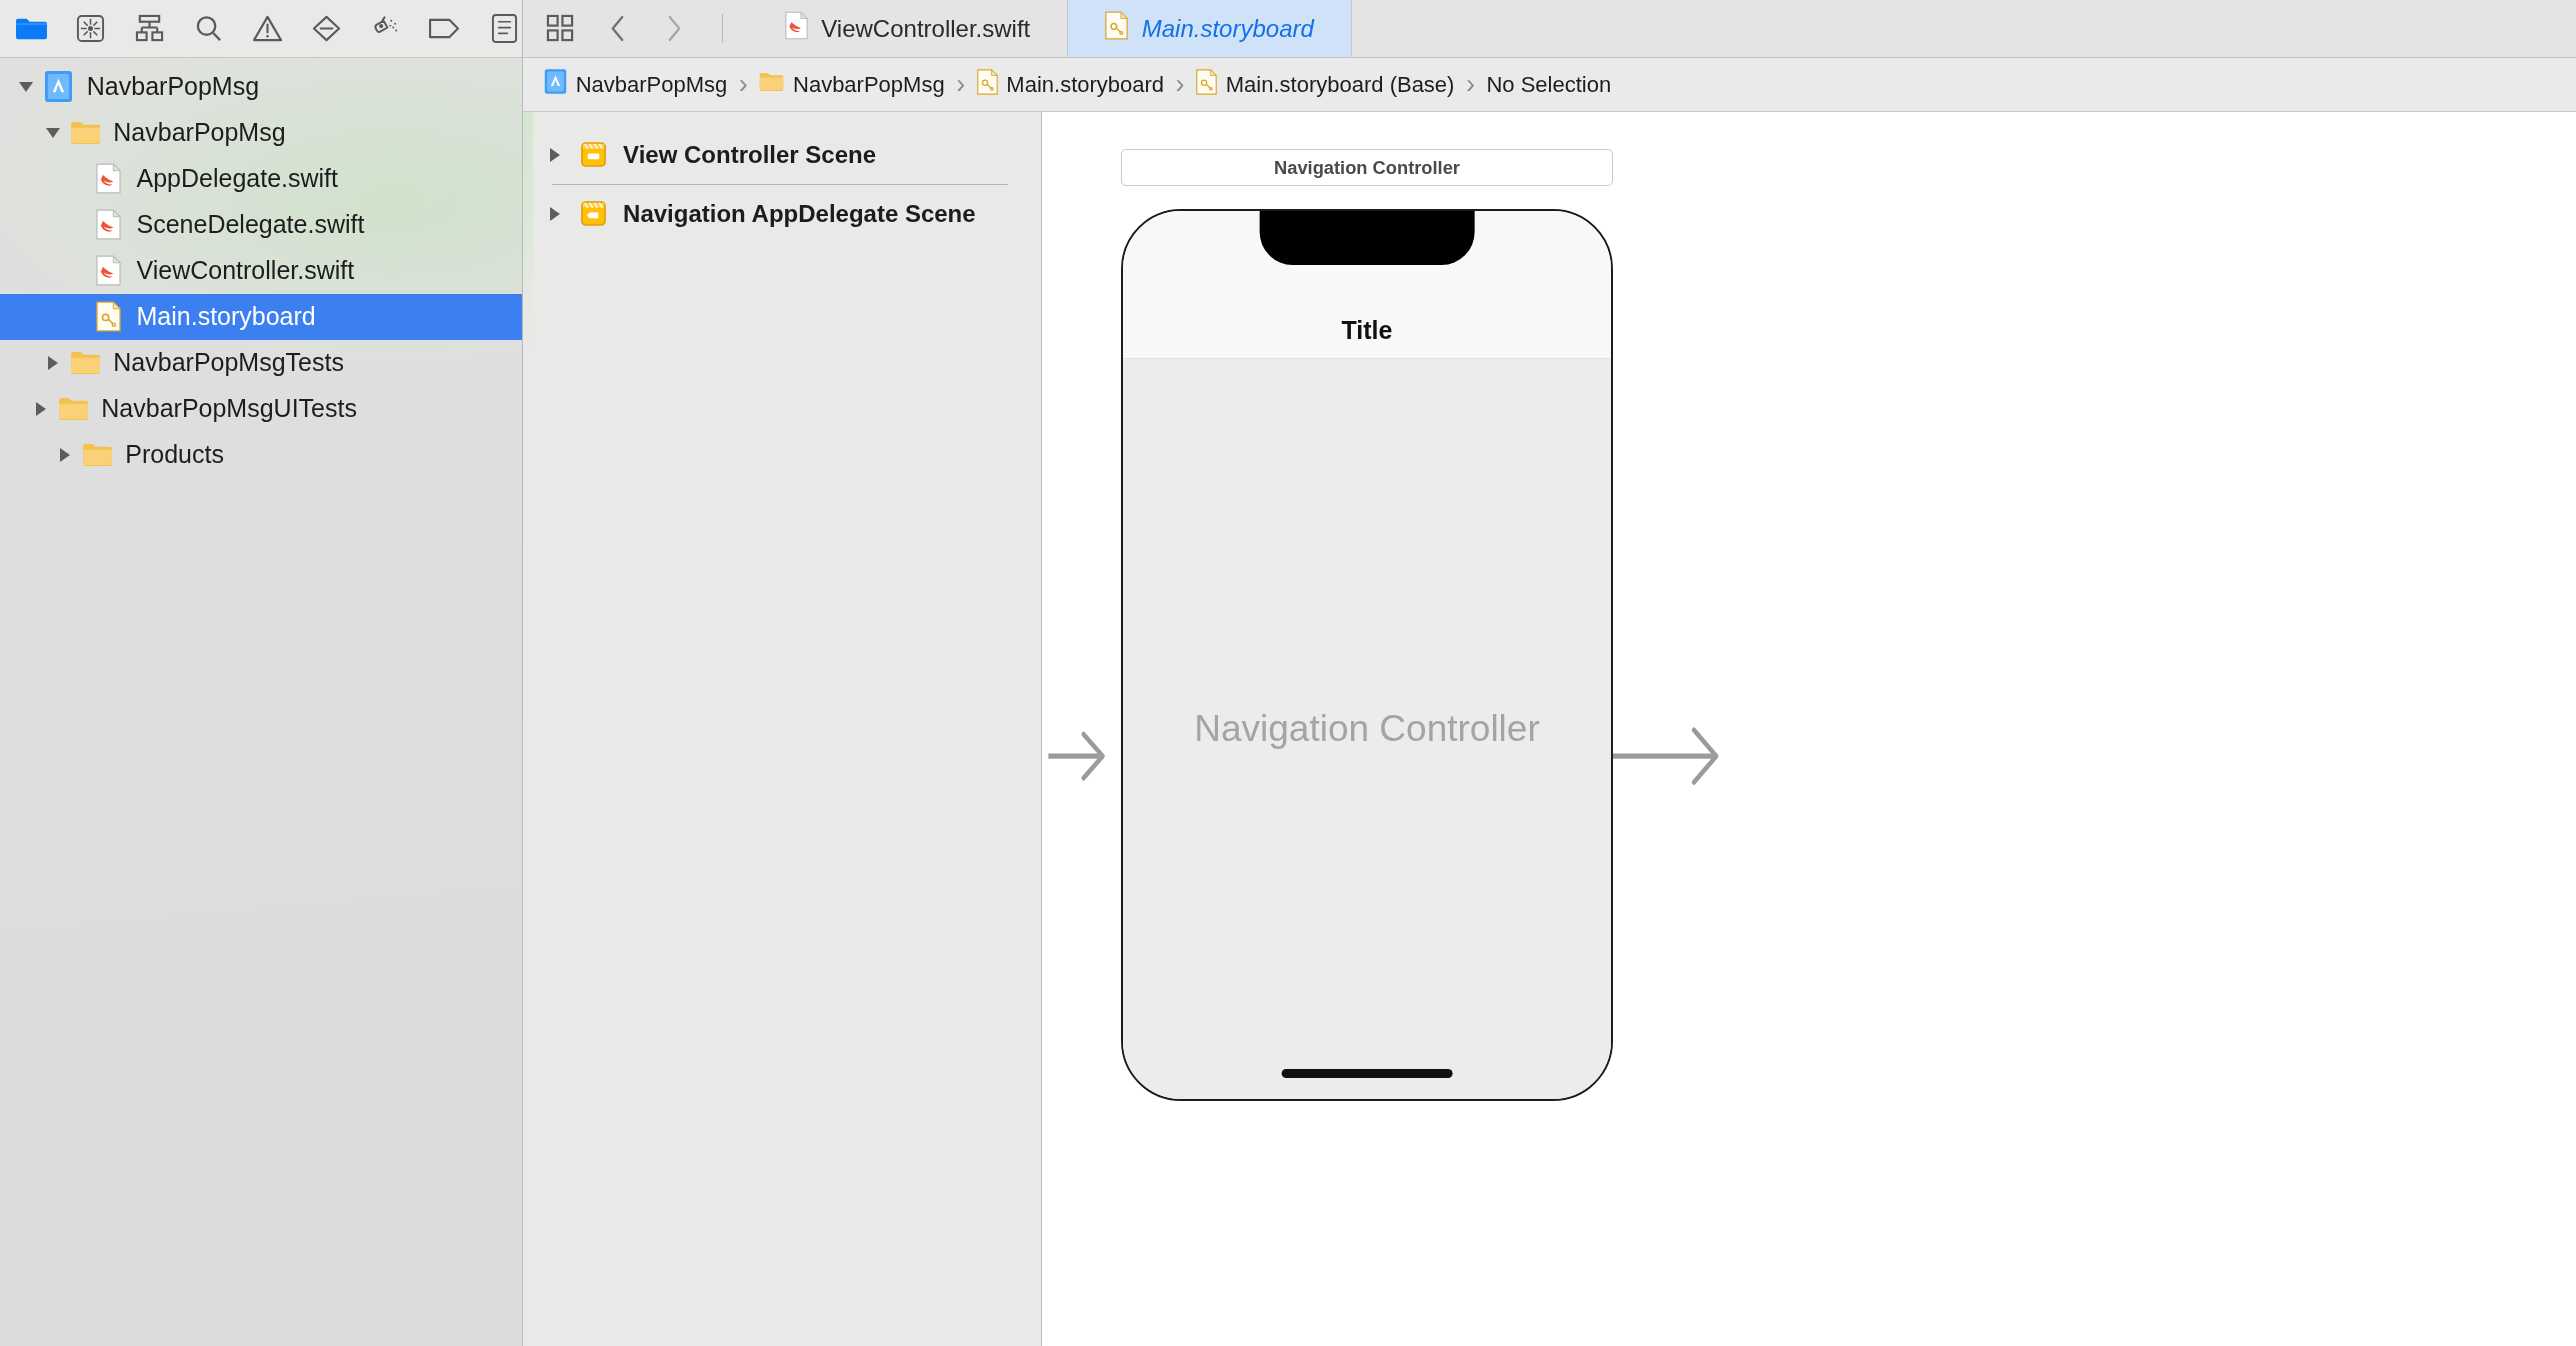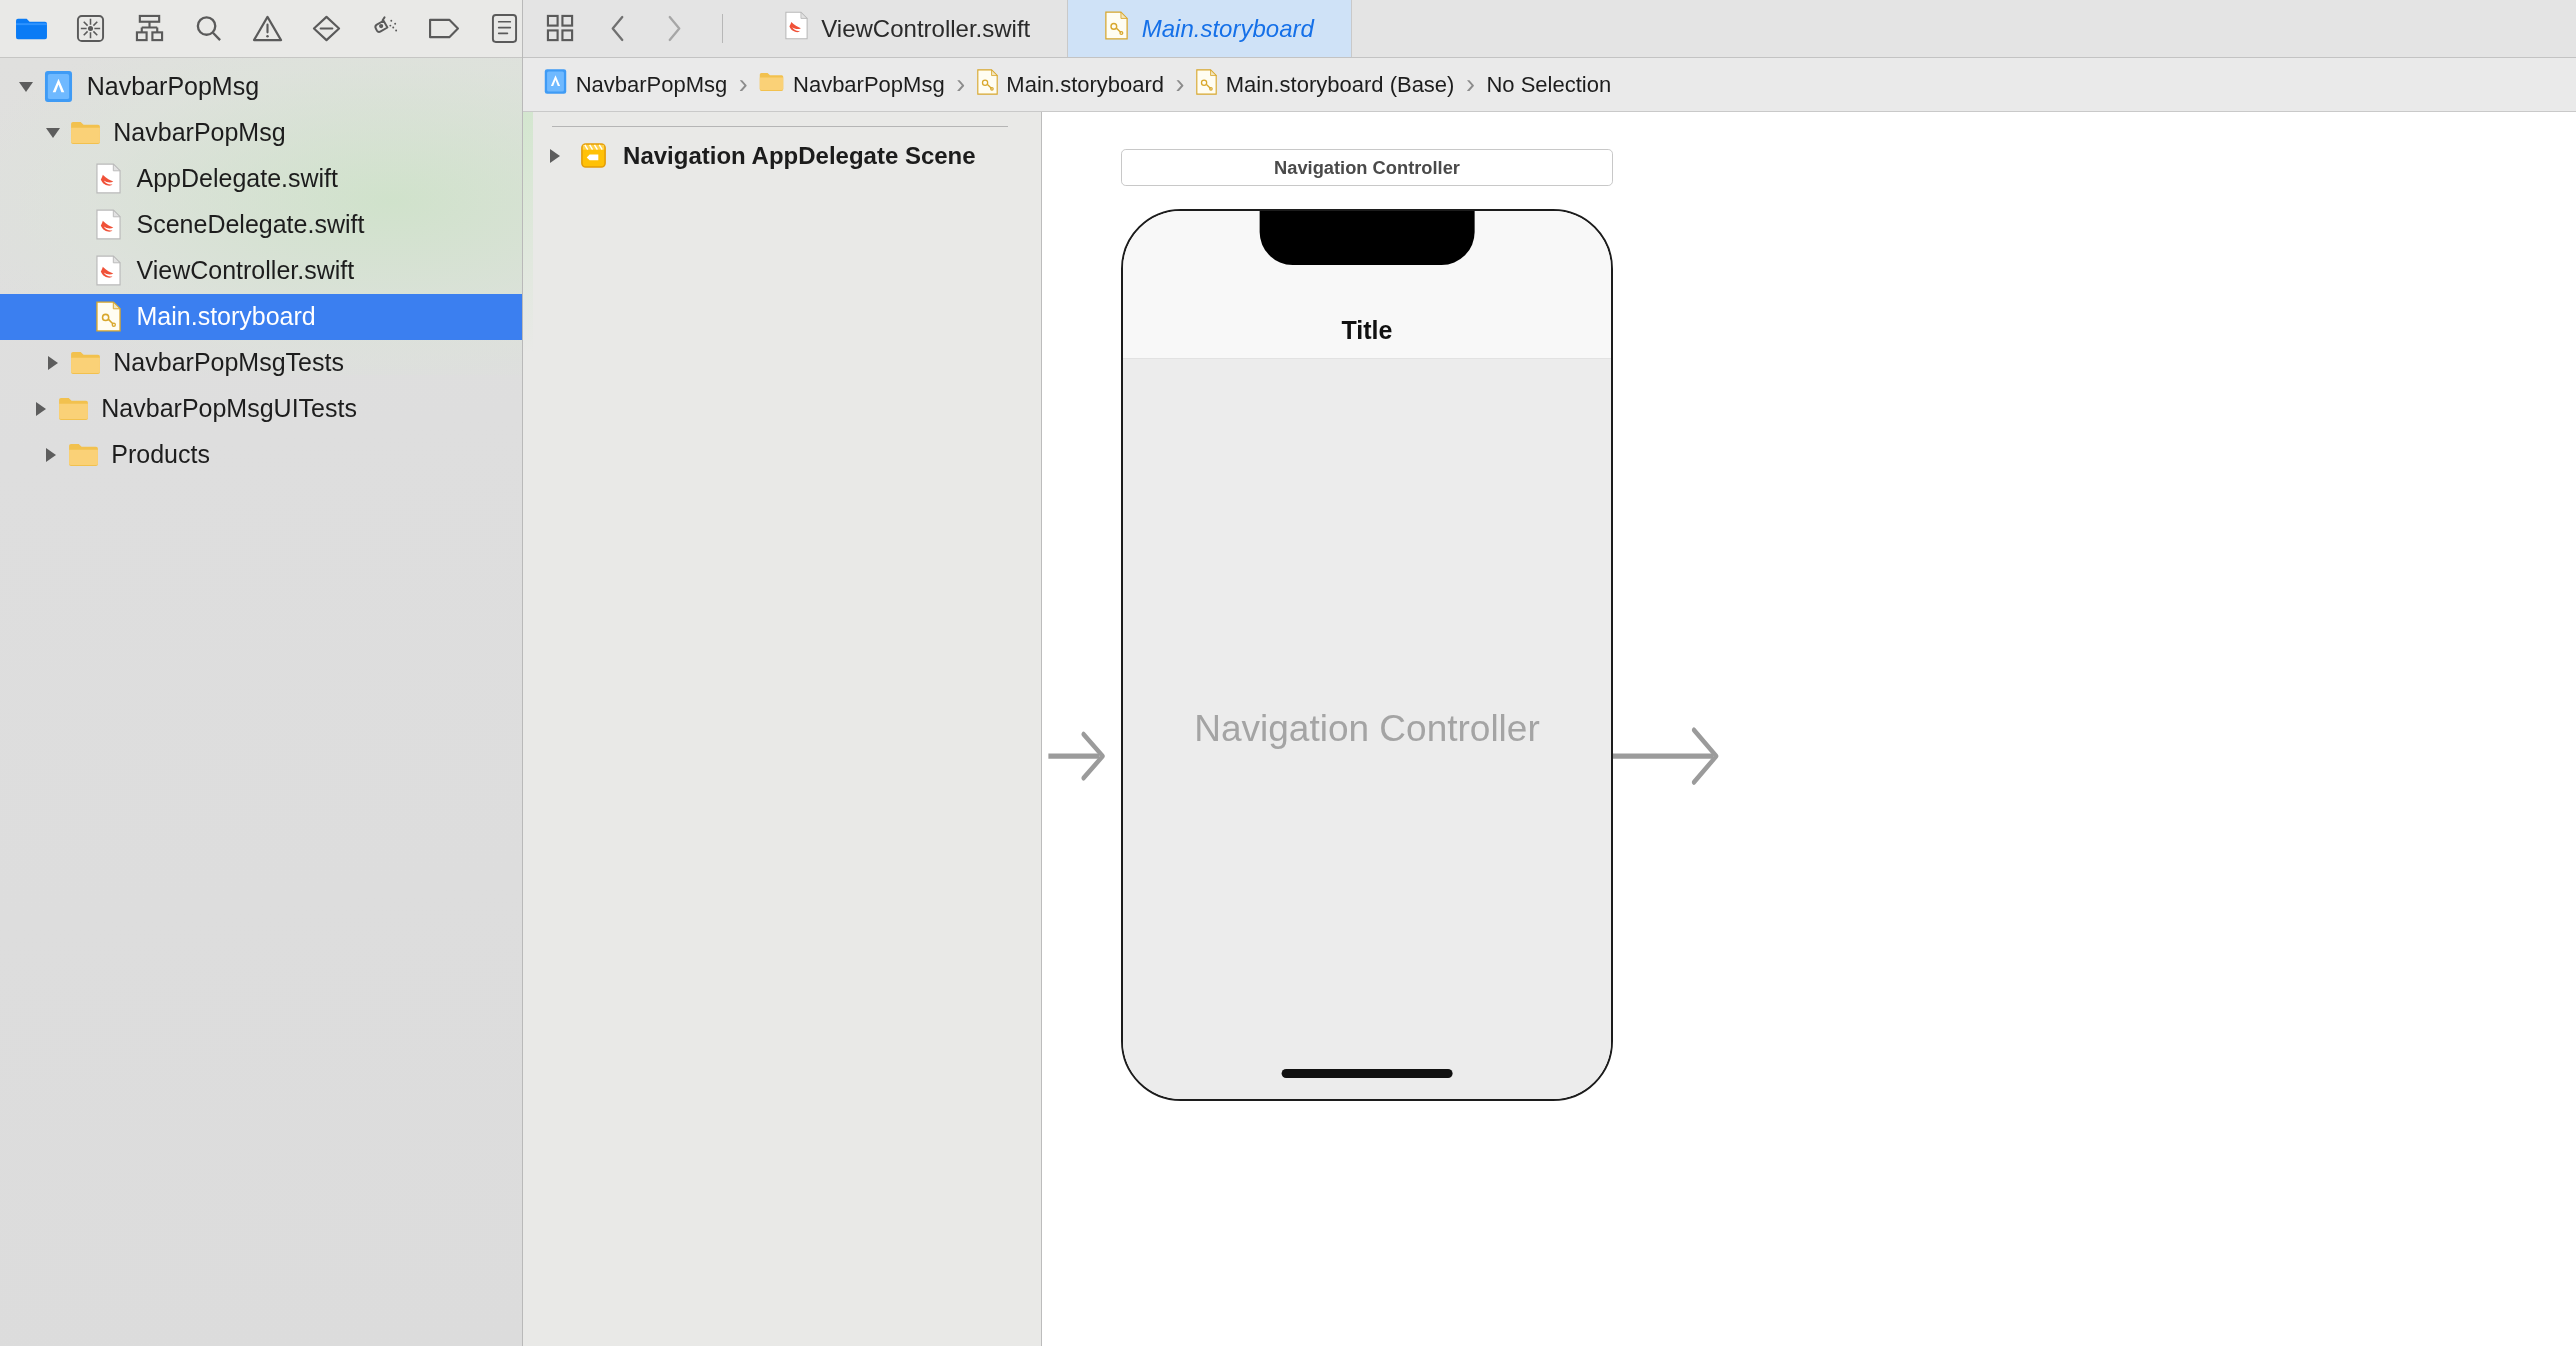--- a/index.html
+++ b/index.html
@@ -349,21 +349,21 @@
           </span>
         <span class="ficon">
           <svg width="31" height="25" viewBox="0 0 32 26">
               <path d="M1 4a2 2 0 012-2h8l3 3h15a2 2 0 012 2v16a2 2 0 01-2 2H3a2 2 0 01-2-2z" fill="#f2c14e"></path>
               <path d="M1 8h30v14a2 2 0 01-2 2H3a2 2 0 01-2-2z" fill="#fad177"></path>
             </svg>
         </span>
         <span class="rlabel">NavbarPopMsgUITests</span>
       </div>
 
-      <div class="row" style="padding-left:38px">
+      <div class="row" style="padding-left:52px">
         <span class="twisty">
             <i class="tri closed"></i>
           </span>
         <span class="ficon">
           <svg width="31" height="25" viewBox="0 0 32 26">
               <path d="M1 4a2 2 0 012-2h8l3 3h15a2 2 0 012 2v16a2 2 0 01-2 2H3a2 2 0 01-2-2z" fill="#f2c14e"></path>
               <path d="M1 8h30v14a2 2 0 01-2 2H3a2 2 0 01-2-2z" fill="#fad177"></path>
             </svg>
         </span>
         <span class="rlabel">Products</span>
@@ -475,20 +475,34 @@
       <span class="chev">›</span>
 
       <span class="crumb">
         <span>No Selection</span>
       </span>
     </div>
 
     <div class="editor-body">
 
       <div class="outline">
+        <div class="orow">
+          <span class="twisty">
+              <i class="tri closed"></i>
+            </span>
+          <span class="oicon">
+            <svg width="29" height="29" viewBox="0 0 30 30">
+                <rect x="3" y="3" width="24" height="24" rx="4" fill="#ffc107" stroke="#e39c08" stroke-width="1.6"></rect>
+                <path d="M4 4h22v5H4z" fill="#ffd24d"></path>
+                <path d="M6 4l3 5M11 4l3 5M16 4l3 5M21 4l3 5" stroke="#ffffff" stroke-width="1.4"></path>
+                <rect x="9" y="14" width="12" height="6" rx="1.5" fill="#ffffff"></rect>
+              </svg>
+          </span>
+          <span>View Controller Scene</span>
+        </div>
         <div class="odiv"></div>
         <div class="orow">
           <span class="twisty">
               <i class="tri closed"></i>
             </span>
           <span class="oicon">
             <svg width="29" height="29" viewBox="0 0 30 30">
                 <rect x="3" y="3" width="24" height="24" rx="4" fill="#ffc107" stroke="#e39c08" stroke-width="1.6"></rect>
                 <path d="M4 4h22v5H4z" fill="#ffd24d"></path>
                 <path d="M6 4l3 5M11 4l3 5M16 4l3 5M21 4l3 5" stroke="#ffffff" stroke-width="1.4"></path>

